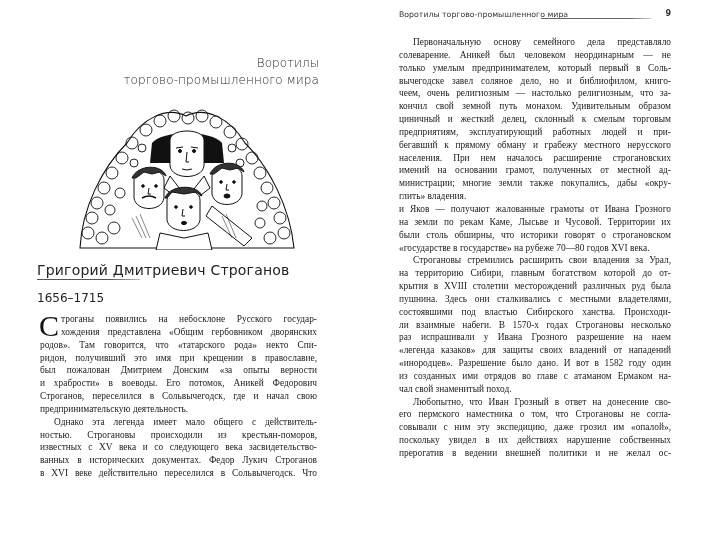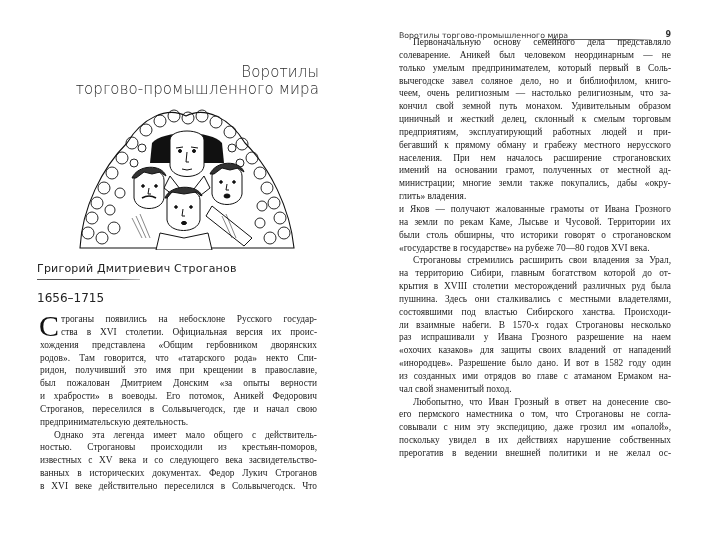--- a/index.html
+++ b/index.html
@@ -1,41 +1,41 @@
 <!DOCTYPE html>
 <html><head>
 <meta charset="utf-8">
 <style>
   html, body { margin:0; padding:0; }
   body { width:718px; height:540px; background:#ffffff; position:relative; overflow:hidden; color:#1a1a1a; }
   .page { position:absolute; top:0; height:540px; }
   #left-page { left:0; width:359px; }
   #right-page { left:359px; width:359px; }
 
-  .chapter-title { position:absolute; right:40px; top:64px; text-align:right;
-    font-family:"DejaVu Sans", sans-serif; font-size:15px; line-height:17px; color:#2a2a2a; font-weight:300; letter-spacing:0.1px; }
+  .chapter-title { position:absolute; right:40px; top:55px; text-align:right;
+    font-family:"DejaVu Sans", sans-serif; font-size:12px; line-height:17px; color:#2a2a2a; font-weight:300; letter-spacing:0.1px; }
 
   .illustration { position:absolute; left:72px; top:88px; width:228px; height:162px; }
 
-  .person-name { position:absolute; left:37px; top:262px; font-family:"DejaVu Sans", sans-serif; font-size:11px; color:#222; letter-spacing:0.2px; }
+  .person-name { position:absolute; left:37px; top:262px; font-family:"DejaVu Sans", sans-serif; font-size:14px; color:#222; letter-spacing:0.2px; }
   .name-rule { position:absolute; left:37px; top:279px; width:103px; height:1px; background:linear-gradient(90deg,#555,#555 70%,#bbb); }
   .dates { position:absolute; left:37px; top:291px; font-family:"DejaVu Sans", sans-serif; font-size:12px; color:#222; }
 
   .body-text { font-family:"Liberation Serif", serif; font-size:9.4px; line-height:12.85px; color:#1c1c1c; text-align:justify; }
   .body-text p { margin:0; }
   .body-text .line { display:block; text-align:justify; text-align-last:justify; white-space:nowrap; }
   .body-text .line.last { text-align-last:left; }
   .body-text .indent { text-indent:14px; }
 
   #left-body { position:absolute; left:40px; top:313px; width:277px; }
   #right-body { position:absolute; left:40px; top:36px; width:272px; }
 
   .dropcap { float:left; font-family:"Liberation Serif", serif; font-size:30px; line-height:24px; margin:1px 2px 0 -1px; color:#111; }
 
-  .running-head { position:absolute; left:40px; top:10px; width:272px; height:14px; font-family:"DejaVu Sans", sans-serif; font-size:7.8px; color:#333;margin-top:21px; }
+  .running-head { position:absolute; left:40px; top:10px; width:272px; height:14px; font-family:"DejaVu Sans", sans-serif; font-size:7.8px; color:#333; }
   .running-head .rh-title { position:absolute; left:0; top:0; }
   .running-head .rh-rule { position:absolute; left:142px; right:20px; top:8px; height:1px; background:linear-gradient(90deg,#666,#666 80%,#ccc); }
   .running-head .rh-num { position:absolute; right:0; top:-1px; font-size:8px; font-weight:bold; }
 </style>
 </head>
 <body>
 
 <div id="left-page" class="page">
   <div class="chapter-title">
     <div>Воротилы</div>
@@ -131,21 +131,20 @@
   </svg>
 
   <div class="person-name">Григорий Дмитриевич Строганов</div>
   <div class="name-rule"></div>
   <div class="dates">1656–1715</div>
 
   <div id="left-body" class="body-text">
     <p>
       <span class="dropcap">С</span>
       <span class="line">троганы появились на небосклоне Русского государ-</span>
-      <span class="line">ства в XVI столетии. Официальная версия их проис-</span>
       <span class="line">хождения представлена «Общим гербовником дворянских</span>
       <span class="line">родов». Там говорится, что «татарского рода» некто Спи-</span>
       <span class="line">ридон, получивший это имя при крещении в православие,</span>
       <span class="line">был пожалован Дмитрием Донским «за опыты верности</span>
       <span class="line">и храбрости» в воеводы. Его потомок, Аникей Федорович</span>
       <span class="line">Строганов, переселился в Сольвычегодск, где и начал свою</span>
       <span class="line last">предпринимательскую деятельность.</span>
     </p>
     <p>
       <span class="line indent">Однако эта легенда имеет мало общего с действитель-</span>
@@ -187,21 +186,21 @@
       <span class="line last">«государстве в государстве» на рубеже 70—80 годов XVI века.</span>
     </p>
     <p>
       <span class="line indent">Строгановы стремились расширить свои владения за Урал,</span>
       <span class="line">на территорию Сибири, главным богатством которой до от-</span>
       <span class="line">крытия в XVIII столетии месторождений различных руд была</span>
       <span class="line">пушнина. Здесь они сталкивались с местными владетелями,</span>
       <span class="line">состоявшими под властью Сибирского ханства. Происходи-</span>
       <span class="line">ли взаимные набеги. В 1570-х годах Строгановы несколько</span>
       <span class="line">раз испрашивали у Ивана Грозного разрешение на наем</span>
-      <span class="line">«охочих казаков» для защиты своих владений от нападений</span>
+      <span class="line">«легенда казаков» для защиты своих владений от нападений</span>
       <span class="line">«инородцев». Разрешение было дано. И вот в 1582 году один</span>
       <span class="line">из созданных ими отрядов во главе с атаманом Ермаком на-</span>
       <span class="line last">чал свой знаменитый поход.</span>
     </p>
     <p>
       <span class="line indent">Любопытно, что Иван Грозный в ответ на донесение сво-</span>
       <span class="line">его пермского наместника о том, что Строгановы не согла-</span>
       <span class="line">совывали с ним эту экспедицию, даже грозил им «опалой»,</span>
       <span class="line">поскольку увидел в их действиях нарушение собственных</span>
       <span class="line">прерогатив в ведении внешней политики и не желал ос-</span>

